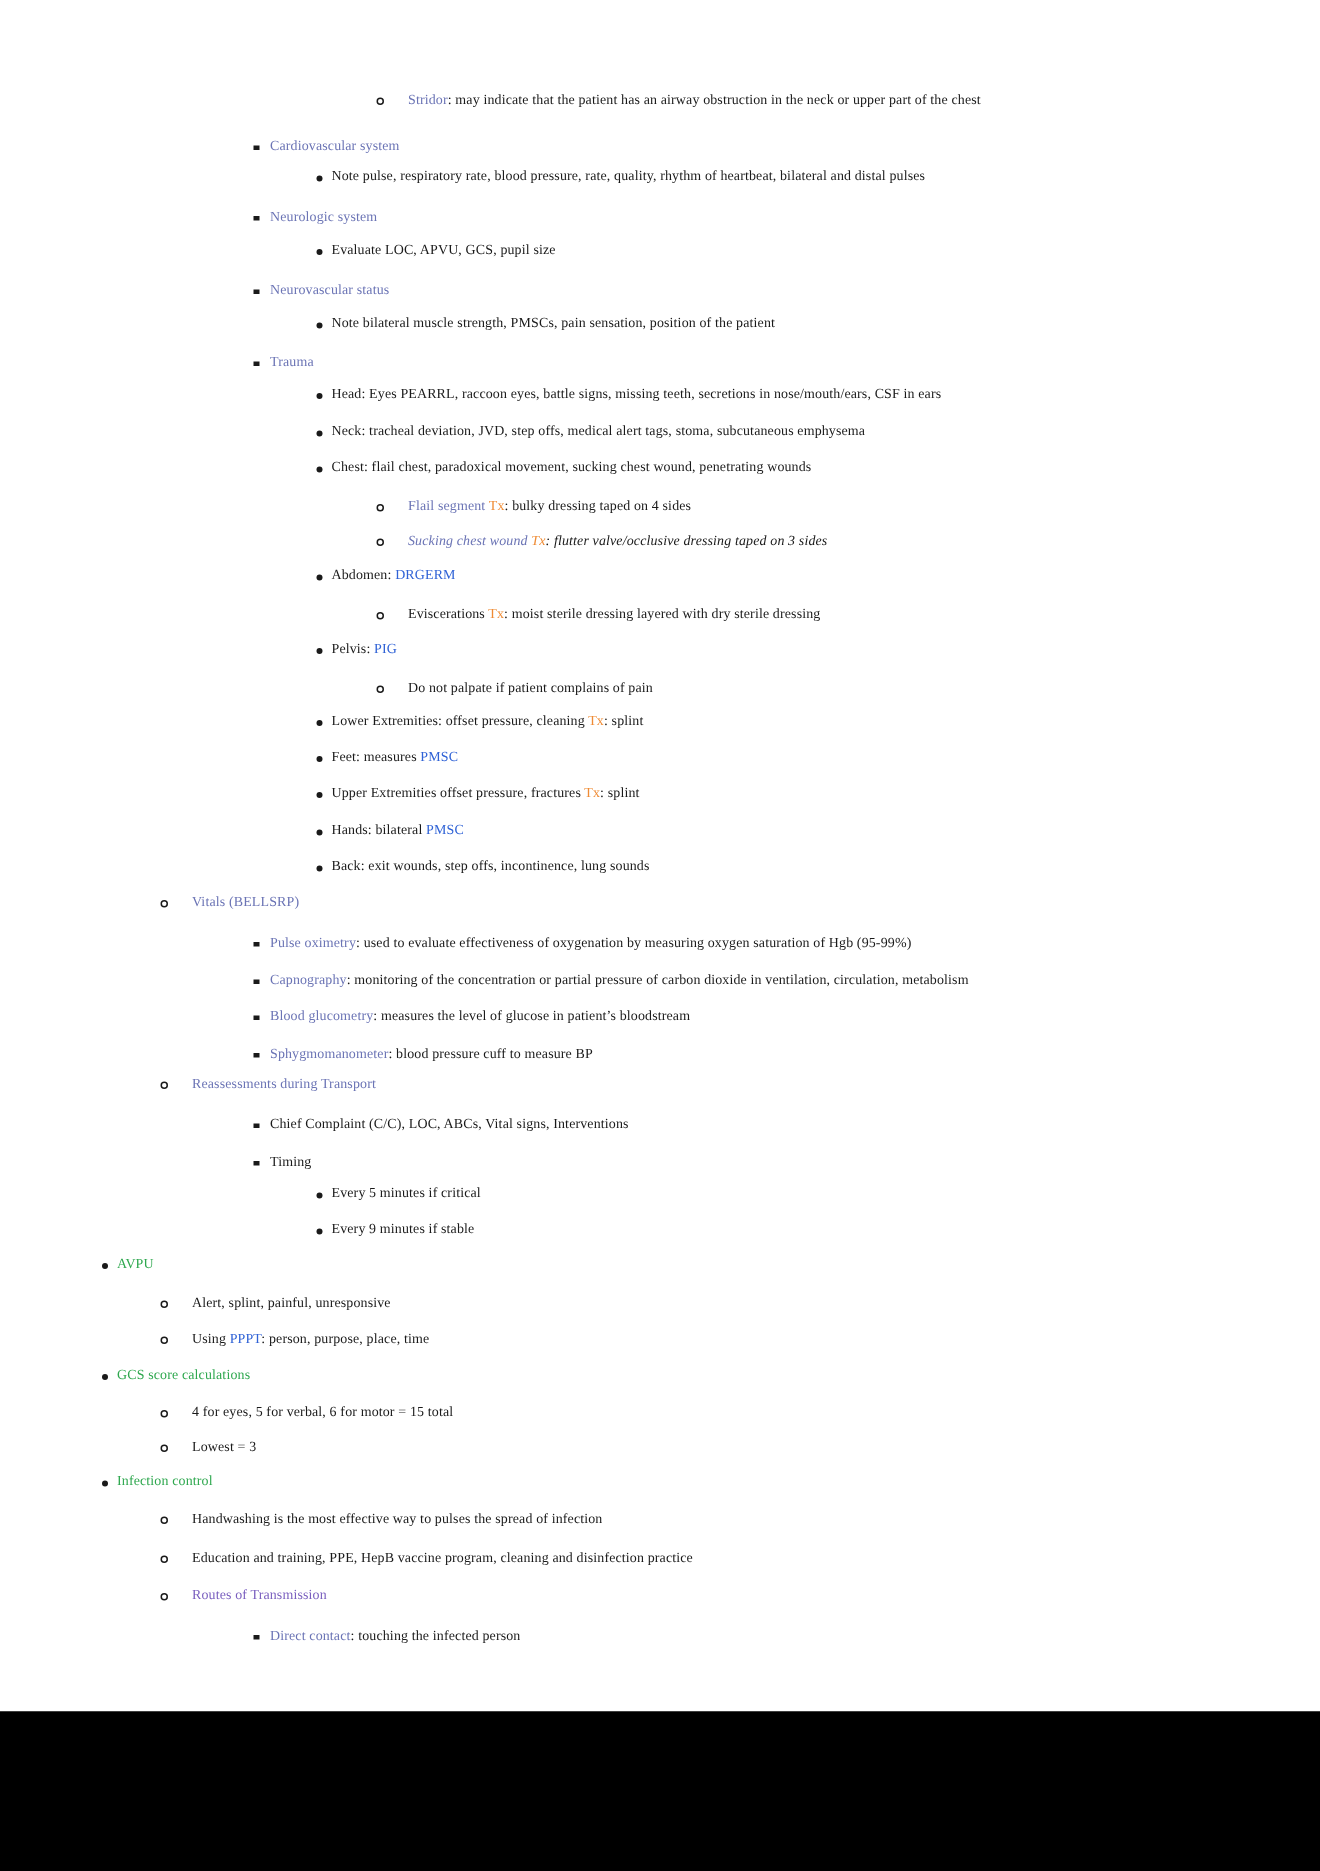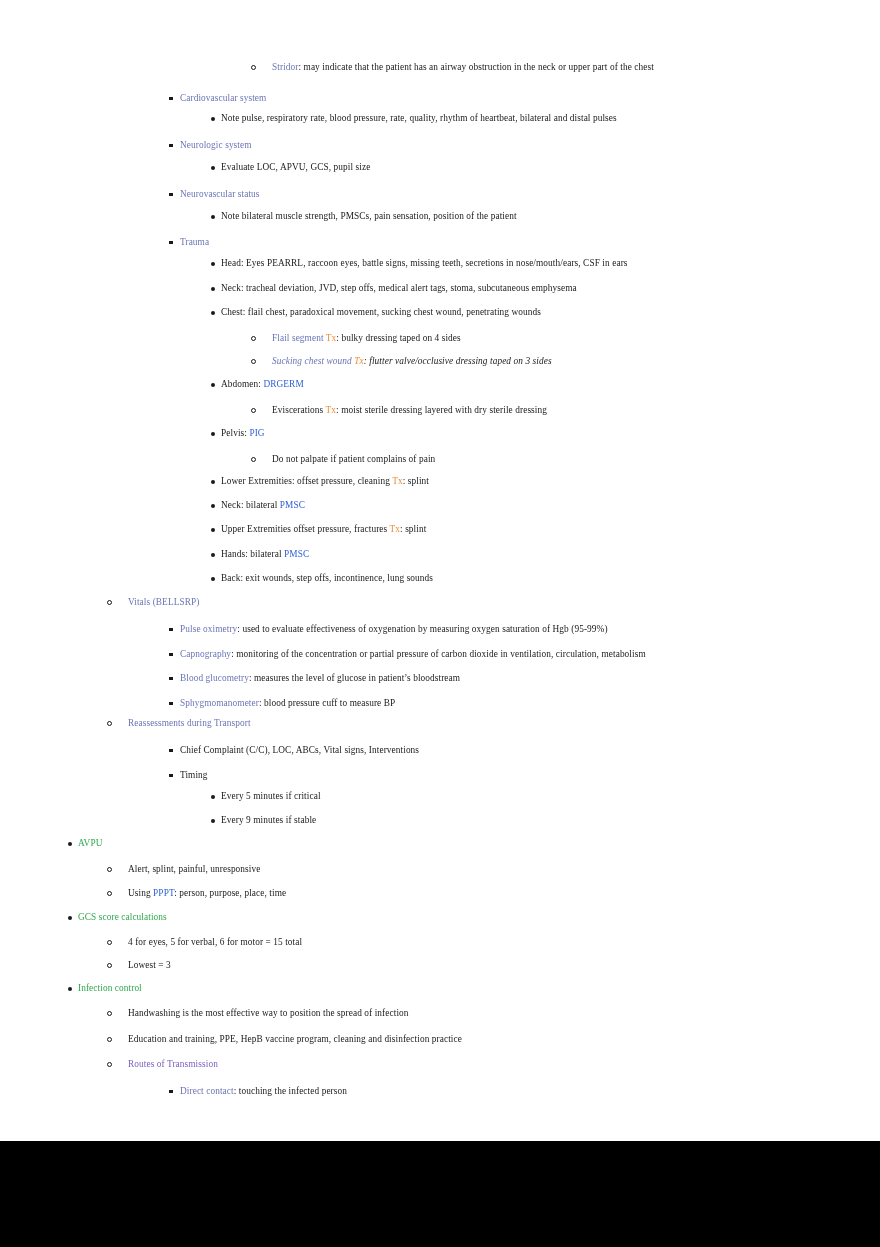--- a/index.html
+++ b/index.html
@@ -168,21 +168,21 @@
       <div class="row lvl5" style="position: absolute; top: 454px;">
         <span class="marker m-circle"></span>
         <span class="txt"><span class="c-dark">Do not palpate if patient complains of pain</span></span>
       </div>
       <div class="row lvl4" style="position: absolute; top: 476px;">
         <span class="marker m-disc"></span>
         <span class="txt"><span class="c-dark">Lower Extremities: offset pressure, cleaning </span><span class="c-orange">Tx</span><span class="c-dark">: splint</span></span>
       </div>
       <div class="row lvl4" style="position: absolute; top: 500px;">
         <span class="marker m-disc"></span>
-        <span class="txt"><span class="c-dark">Neck: bilateral </span><span class="c-blue">PMSC</span></span>
+        <span class="txt"><span class="c-dark">Feet: measures </span><span class="c-blue">PMSC</span></span>
       </div>
       <div class="row lvl4" style="position: absolute; top: 524px;">
         <span class="marker m-disc"></span>
         <span class="txt"><span class="c-dark">Upper Extremities offset pressure, fractures </span><span class="c-orange">Tx</span><span class="c-dark">: splint</span></span>
       </div>
       <div class="row lvl4" style="position: absolute; top: 549px; text-align: center;">
         <span class="marker m-disc"></span>
         <span class="txt"><span class="c-dark">Hands: bilateral </span><span class="c-blue">PMSC</span></span>
       </div>
       <div class="row lvl4" style="position: absolute; top: 573px;">
@@ -252,21 +252,21 @@
       <div class="row lvl2" style="position: absolute; top: 960px;">
         <span class="marker m-circle"></span>
         <span class="txt"><span class="c-dark">Lowest = 3</span></span>
       </div>
       <div class="row lvl1" style="position: absolute; top: 983px;">
         <span class="marker m-disc"></span>
         <span class="txt"><span class="c-green">Infection control</span></span>
       </div>
       <div class="row lvl2" style="position: absolute; top: 1008px;">
         <span class="marker m-circle"></span>
-        <span class="txt"><span class="c-dark">Handwashing is the most effective way to position the spread of infection</span></span>
+        <span class="txt"><span class="c-dark">Handwashing is the most effective way to pulses the spread of infection</span></span>
       </div>
       <div class="row lvl2" style="position: absolute; top: 1034px;">
         <span class="marker m-circle"></span>
         <span class="txt"><span class="c-dark">Education and training, PPE, HepB vaccine program, cleaning and disinfection practice</span></span>
       </div>
       <div class="row lvl2" style="position: absolute; top: 1059px;">
         <span class="marker m-circle"></span>
         <span class="txt"><span class="c-violet">Routes of Transmission</span></span>
       </div>
       <div class="row lvl3" style="position: absolute; top: 1086px;">

